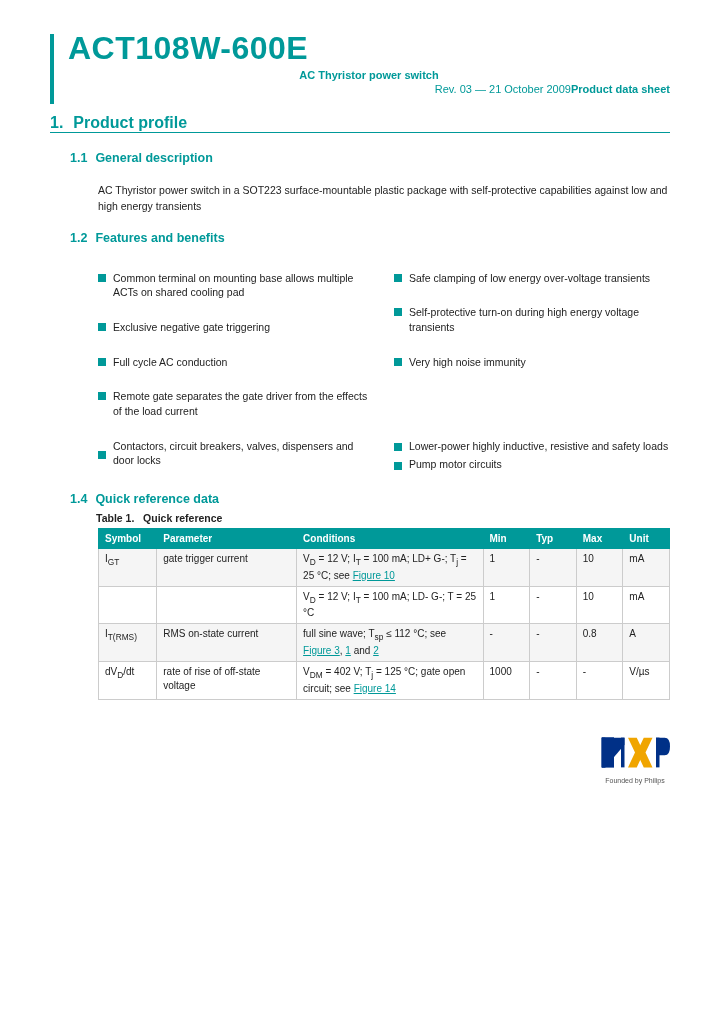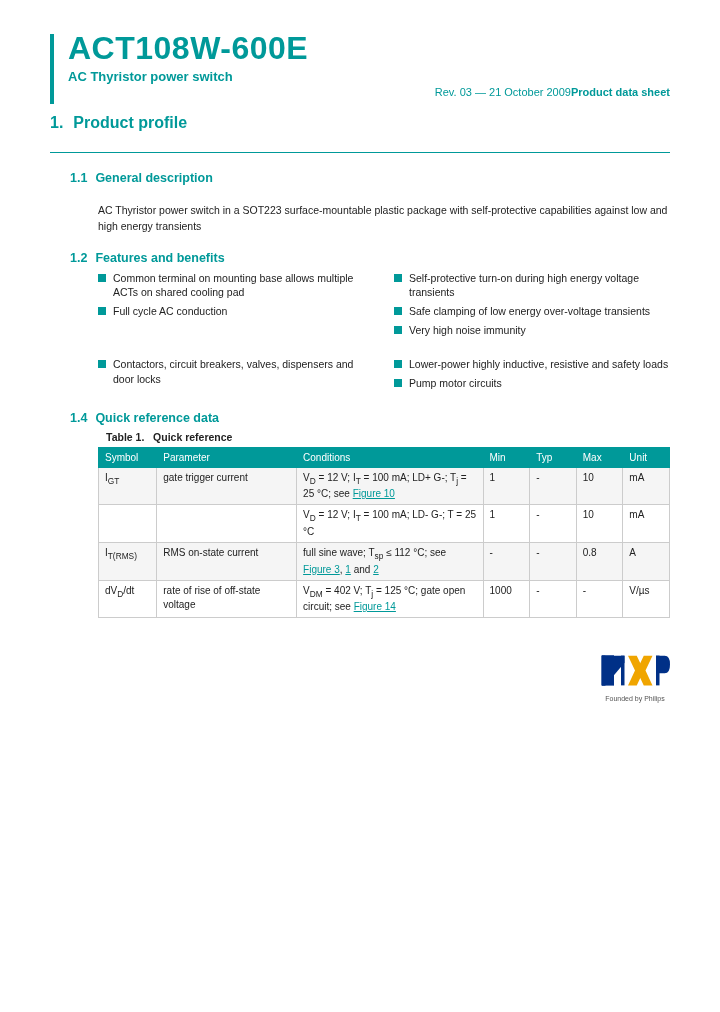--- a/index.html
+++ b/index.html
@@ -27,24 +27,25 @@
     .header-content {
       flex: 1;
     }
     .header-title {
       font-size: 32px;
       font-weight: bold;
       color: #009999;
       letter-spacing: 0.5px;
     }
     .header-subtitle {
-      font-size: 13px;
+      font-size: 11px;
       font-weight: bold;
       color: #009999;
       margin-top: 2px;
+      text-align: center;
     }
     .header-meta {
       display: flex;
       justify-content: flex-end;
       align-items: center;
       margin-top: 2px;
     }
     .header-rev {
       font-size: 11px;
       color: #009999;
@@ -52,21 +53,21 @@
     .header-type {
       font-size: 11px;
       font-weight: bold;
       color: #009999;
     }
     .section-title {
       font-size: 16px;
       font-weight: bold;
       color: #009999;
       border-bottom: 1px solid #009999;
-      padding-bottom: 20px;
+      padding-bottom: 0;
       margin-bottom: 18px;
       margin-top: 10px;
     }
     .section-number {
       margin-right: 10px;
     }
     .subsection {
       margin-bottom: 16px;
       margin-left: 20px;
     }
@@ -93,65 +94,66 @@
       margin-left: 28px;
       margin-top: 4px;
     }
     .feature-item {
       display: flex;
       align-items: flex-start;
       font-size: 10.5px;
       color: #222;
       line-height: 1.4;
       margin-bottom: 4px;
+      margin-top: 20px;
     }
     .bullet {
       display: inline-block;
       width: 8px;
       height: 8px;
       background: #009999;
       min-width: 8px;
       margin-right: 7px;
       margin-top: 3px;
     }
     .apps-grid {
       display: grid;
       grid-template-columns: 1fr 1fr;
       gap: 4px 20px;
       margin-left: 28px;
       margin-top: 4px;
     }
     .app-item {
       display: flex;
-      align-items: flex-start;
+      align-items: center;
       font-size: 10.5px;
       color: #222;
       line-height: 1.4;
       margin-bottom: 4px;
     }
     .table-label {
       font-size: 10.5px;
       font-weight: bold;
-      margin-left: 36px;
+      margin-left: 26px;
       margin-bottom: 4px;
     }
     table.quick-ref {
       border-collapse: collapse;
       width: calc(100% - 28px);
       margin-left: 28px;
       font-size: 10px;
     }
     table.quick-ref thead tr {
       background: #009999;
       color: #fff;
     }
     table.quick-ref thead th {
       padding: 4px 6px;
       text-align: left;
-      font-weight: normal;
+      font-weight: bold;
       border: 1px solid #009999;
     }
     table.quick-ref tbody tr {
       border-bottom: 1px solid #ccc;
     }
     table.quick-ref tbody td {
       padding: 3px 6px;
       border: 1px solid #ccc;
       vertical-align: top;
       line-height: 1.4;
@@ -226,32 +228,40 @@
   </div>
   <div class="features-grid">
 
     <div>
       <div class="feature-item">
         <span class="bullet"></span>
         <span>Common terminal on mounting base allows multiple ACTs on shared cooling pad</span>
       </div>
       <div class="feature-item">
         <span class="bullet"></span>
+        <span>Exclusive negative gate triggering</span>
+      </div>
+      <div class="feature-item">
+        <span class="bullet"></span>
         <span>Full cycle AC conduction</span>
       </div>
+      <div class="feature-item">
+        <span class="bullet"></span>
+        <span>Remote gate separates the gate driver from the effects of the load current</span>
+      </div>
     </div>
 
     <div>
       <div class="feature-item">
         <span class="bullet"></span>
+        <span>Safe clamping of low energy over-voltage transients</span>
+      </div>
+      <div class="feature-item">
+        <span class="bullet"></span>
         <span>Self-protective turn-on during high energy voltage transients</span>
-      </div>
-      <div class="feature-item">
-        <span class="bullet"></span>
-        <span>Safe clamping of low energy over-voltage transients</span>
       </div>
       <div class="feature-item">
         <span class="bullet"></span>
         <span>Very high noise immunity</span>
       </div>
     </div>
   </div>
 </div>
 
 <div class="subsection">

